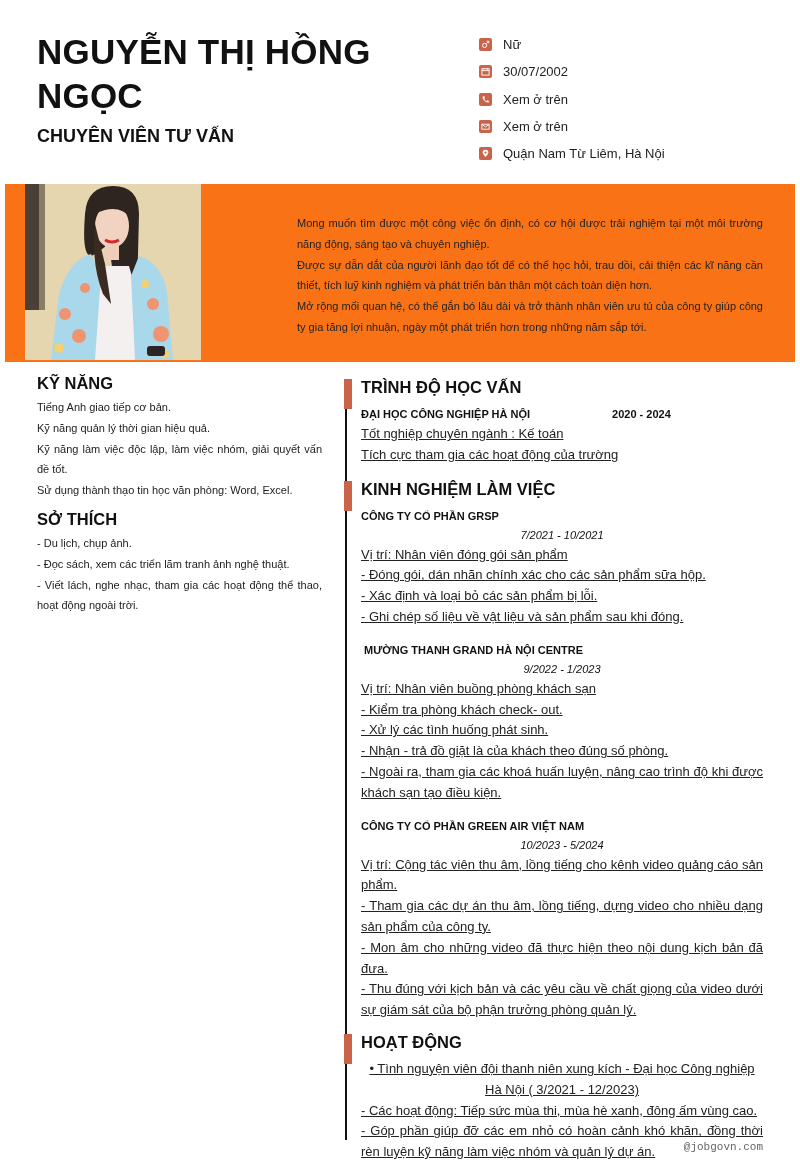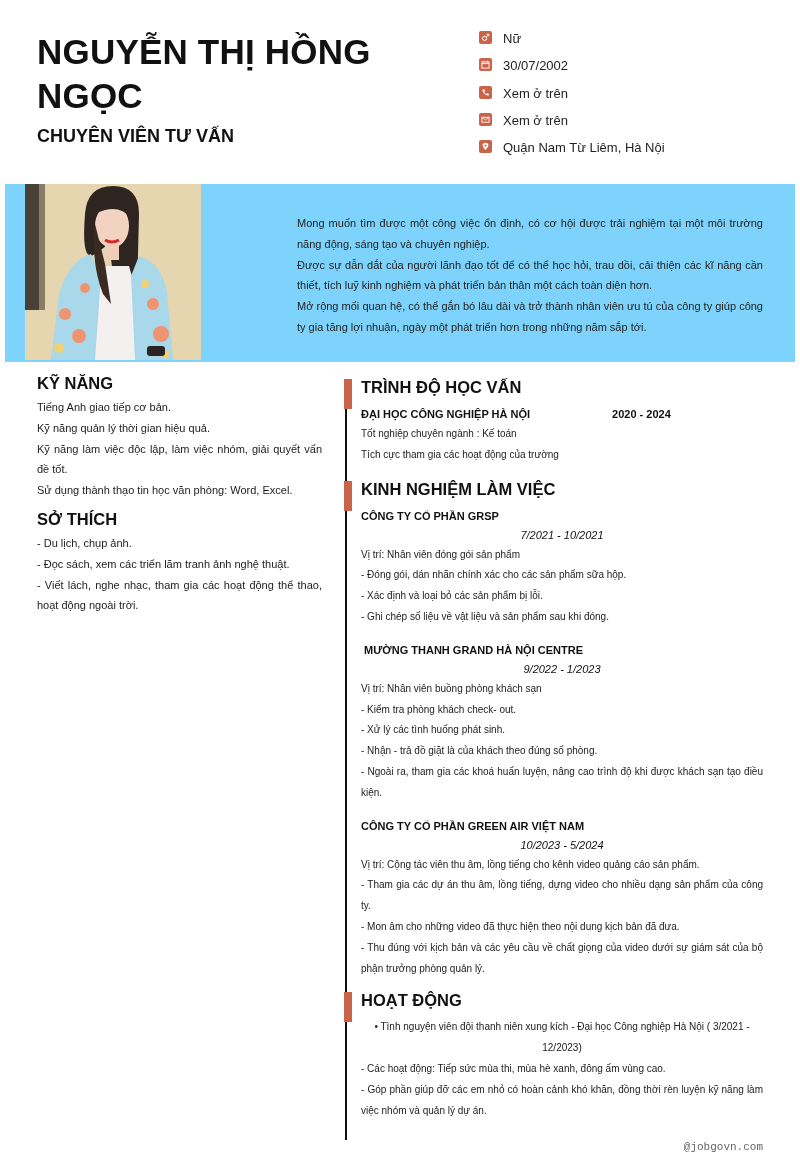--- a/index.html
+++ b/index.html
@@ -4,45 +4,45 @@
   <style>
     * { margin: 0; padding: 0; box-sizing: border-box; }
     html, body { width: 800px; height: 1163px; background: #ffffff; overflow: hidden; }
     body { font-family: "Liberation Sans", "DejaVu Sans", sans-serif; color: #111; position: relative; }
 
     .header { position: absolute; left: 0; top: 0; width: 800px; height: 184px; }
     .name { position: absolute; left: 37px; top: 30px; width: 400px; font-size: 35px; font-weight: bold; line-height: 44px; color: #111; letter-spacing: 0.2px; }
     .job-title { position: absolute; left: 37px; top: 126px; font-size: 18px; font-weight: bold; color: #111; }
 
     .contact { position: absolute; left: 479px; top: 31px; }
-    .contact-row { display: flex; align-items: flex-start; height: 27.3px; }
+    .contact-row { display: flex; align-items: center; height: 27.3px; }
     .contact-icon { width: 13px; height: 13px; background: #c9634a; border-radius: 2px; margin-right: 11px; display: flex; align-items: center; justify-content: center; }
     .contact-icon svg { width: 9px; height: 9px; }
     .contact-text { font-size: 13px; color: #222; }
 
-    .banner { position: absolute; left: 5px; top: 184px; width: 790px; height: 178px; background: #7dd3fc; }
+    .banner { position: absolute; left: 5px; top: 184px; width: 790px; height: 178px; background: #f97316; }
     .photo { position: absolute; left: 20px; top: 0px; width: 176px; height: 176px; overflow: hidden; }
     .objective { position: absolute; left: 292px; top: 29px; width: 466px; font-size: 11px; line-height: 20.8px; color: #222; text-align: justify; }
 
     .left-col { position: absolute; left: 37px; top: 374px; width: 285px; }
     .sec-title-l { font-size: 16.5px; font-weight: bold; color: #111; margin-bottom: 4px; }
     .left-col .item { font-size: 11px; line-height: 20.8px; color: #222; text-align: justify; }
     .left-col .gap { height: 9px; }
 
     .divider { position: absolute; left: 345px; top: 380px; width: 1.5px; height: 760px; background: #111; }
 
     .right-col { position: absolute; left: 361px; top: 374px; width: 402px; }
     .sec { position: relative; }
     .sec-bar { position: absolute; left: -17px; top: 5px; width: 8px; height: 30px; background: #c9634a; }
     .sec-title-r { font-size: 16.5px; font-weight: bold; color: #111; height: 30px; line-height: 26px; }
     .org { font-size: 11px; font-weight: bold; color: #111; line-height: 20px; }
     .org-row { display: flex; gap: 12px; }
     .org-row .years { margin-left: 70px; font-size: 11px; font-weight: bold; }
     .period { font-size: 11px; font-style: italic; color: #111; line-height: 19px; text-align: center; }
-    .line { font-size: 10px; line-height: 20.8px; color: #222; text-align: justify; }
+    .line { font-size: 13px; line-height: 20.8px; color: #222; text-align: justify; text-decoration: underline; }
     .job { margin-bottom: 12px; }
 
     .footer { position: absolute; right: 37px; top: 1141px; font-family: "Liberation Mono", "DejaVu Sans Mono", monospace; font-size: 11px; color: #666; }
   </style>
 </head>
 <body>
 
 <div class="header">
   <div class="name">NGUYỄN THỊ HỒNG NGỌC</div>
   <div class="job-title">CHUYÊN VIÊN TƯ VẤN</div>

